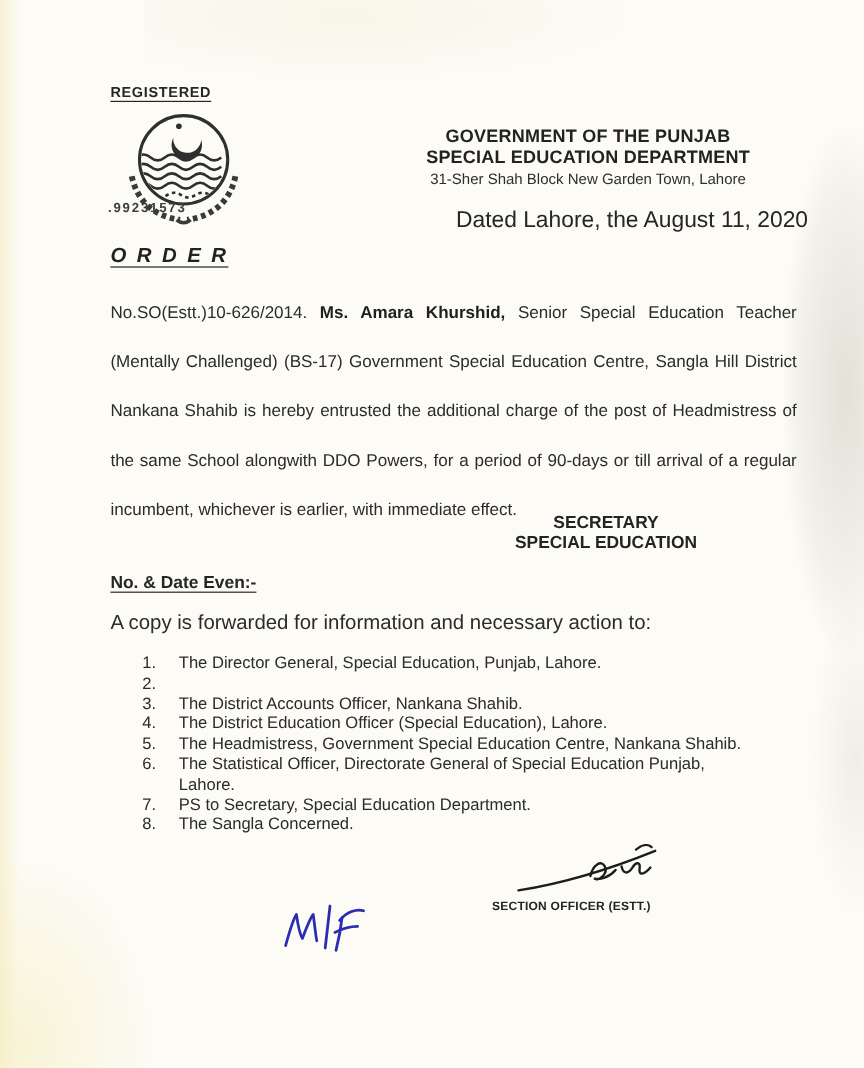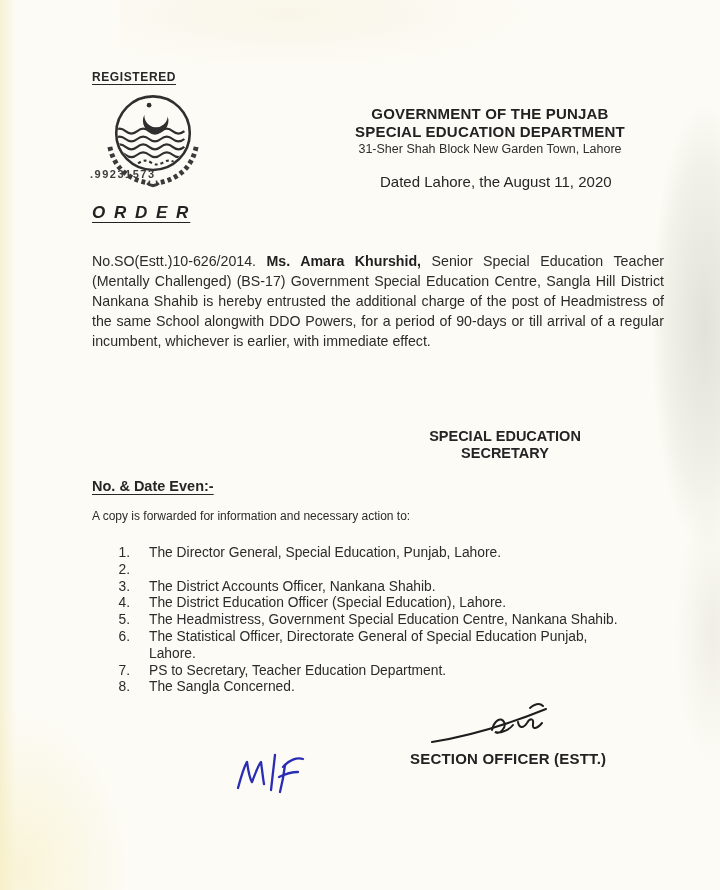--- a/index.html
+++ b/index.html
@@ -45,54 +45,54 @@
   .emblem{position:absolute;left:94px;top:90px;width:118px;height:102px;}
   .phone{
     position:absolute;left:90px;top:168px;
     font-size:11px;font-weight:700;letter-spacing:1.5px;color:#3d3d3d;
   }
 
   .dept{position:absolute;left:336px;top:105px;width:308px;text-align:center;color:#222;}
   .dept .l1{font-size:15px;font-weight:700;letter-spacing:0.2px;}
   .dept .l2{font-size:15px;font-weight:700;letter-spacing:0.2px;margin-top:1px;}
   .dept .l3{font-size:12.5px;margin-top:2px;color:#2e2e2e;}
-  .dated{position:absolute;left:380px;top:173px;font-size:15px;color:#262626;}
+  .dated{position:absolute;left:380px;top:173px;font-size:19px;color:#262626;}
 
   .order-title{
     position:absolute;left:92px;top:203px;
     font-size:17px;font-weight:700;font-style:italic;letter-spacing:2px;
     text-decoration:underline;text-underline-offset:4px;color:#222;text-align:center;
   }
 
   .order-body{
     position:absolute;left:92px;top:241px;width:572px;
-    font-size:14.2px;line-height:20px;text-align:justify;color:#2b2b2b;margin-top:10px;
+    font-size:14.2px;line-height:41px;text-align:justify;color:#2b2b2b;
   }
   .order-body .bold{font-weight:700;color:#1f1f1f;}
 
   .secretary{
     position:absolute;left:404px;top:428px;width:202px;text-align:center;
     font-size:14.5px;font-weight:700;line-height:16.5px;color:#242424;
   }
 
   .endorse-heading{
     position:absolute;left:92px;top:478px;
     font-size:14.5px;font-weight:700;text-decoration:underline;text-underline-offset:3px;color:#262626;
   }
-  .endorse-intro{position:absolute;left:92px;top:509px;font-size:12px;color:#2b2b2b;}
+  .endorse-intro{position:absolute;left:92px;top:509px;font-size:17px;color:#2b2b2b;}
 
   .dist-list{position:absolute;left:106px;top:545px;width:560px;font-size:13.8px;color:#2b2b2b;}
   .dist-row{display:flex;line-height:16.8px;}
   .dist-num{width:24px;text-align:right;flex:0 0 24px;}
   .dist-text{margin-left:19px;white-space:pre-line;}
 
   .signature{position:absolute;left:430px;top:700px;width:130px;height:48px;}
   .section-officer{
     position:absolute;left:410px;top:750px;
-    font-size:15px;font-weight:700;letter-spacing:0.2px;color:#222;
+    font-size:10px;font-weight:700;letter-spacing:0.2px;color:#222;
   }
   .hand-mark{position:absolute;left:233px;top:752px;width:76px;height:46px;}
 </style>
 </head>
 <body>
 
 <div class="page">
 
   <div class="tint-left"></div>
   <div class="tint-bottomleft"></div>
@@ -137,22 +137,22 @@
   </div>
   <div class="dated">Dated Lahore, the August 11, 2020</div>
 
   <div class="order-title">O R D E R</div>
 
   <div class="order-body">
     <span>No.SO(Estt.)10-626/2014. </span><span class="bold">Ms. Amara Khurshid, </span><span>Senior Special Education Teacher (Mentally Challenged) (BS-17) Government Special Education Centre, Sangla Hill District Nankana Shahib is hereby entrusted the additional charge of the post of Headmistress of the same School alongwith DDO Powers, for a period of 90-days or till arrival of a regular incumbent, whichever is earlier, with immediate effect.</span>
   </div>
 
   <div class="secretary">
+    <div>SECRETARY</div>
     <div>SPECIAL EDUCATION</div>
-    <div>SECRETARY</div>
   </div>
 
   <div class="endorse-heading">No. &amp; Date Even:-</div>
   <div class="endorse-intro">A copy is forwarded for information and necessary action to:</div>
 
   <div class="dist-list">
       <div class="dist-row">
         <span class="dist-num">1.</span>
         <span class="dist-text">The Director General, Special Education, Punjab, Lahore.</span>
       </div>
@@ -171,21 +171,21 @@
         <span class="dist-num">5.</span>
         <span class="dist-text">The Headmistress, Government Special Education Centre, Nankana Shahib.</span>
       </div>
       <div class="dist-row">
         <span class="dist-num">6.</span>
         <span class="dist-text">The Statistical Officer, Directorate General of Special Education Punjab,
 Lahore.</span>
       </div>
       <div class="dist-row">
         <span class="dist-num">7.</span>
-        <span class="dist-text">PS to Secretary, Teacher Education Department.</span>
+        <span class="dist-text">PS to Secretary, Special Education Department.</span>
       </div>
       <div class="dist-row">
         <span class="dist-num">8.</span>
         <span class="dist-text">The Sangla Concerned.</span>
       </div>
     </div>
 
   <svg class="signature" viewBox="0 0 130 48">
     <g fill="none" stroke="#1d1d1d" stroke-width="2" stroke-linecap="round">
       <path d="M2 42 C 34 37 74 26 116 9"></path>

